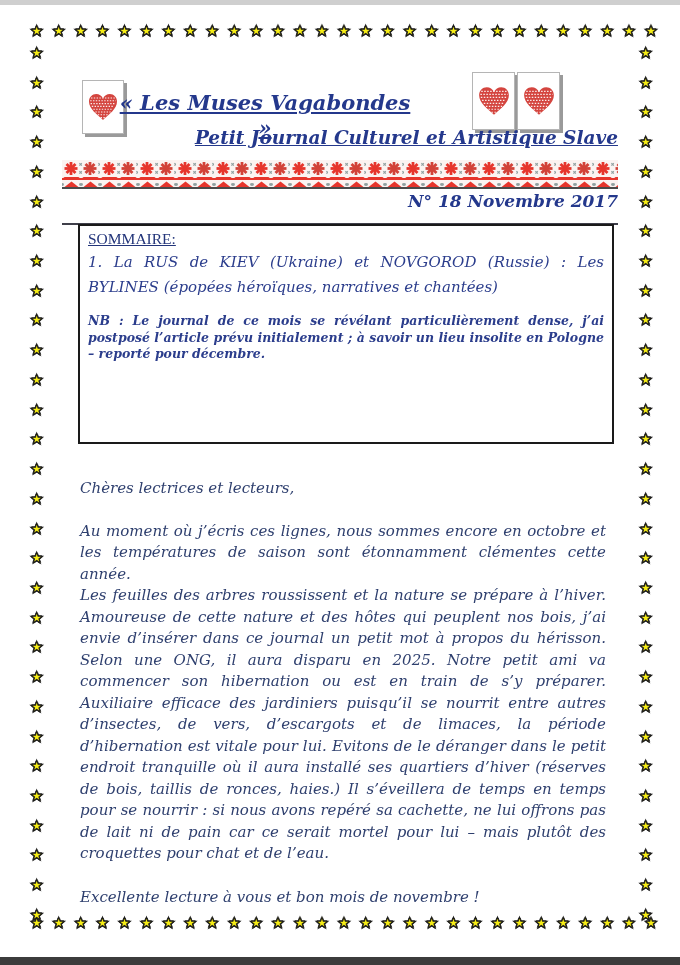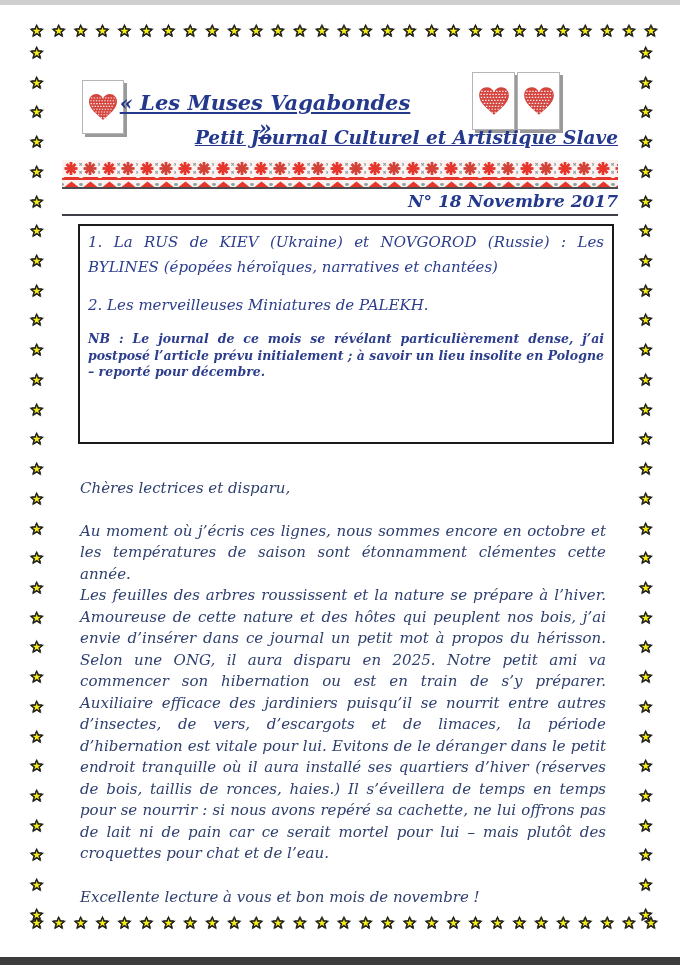--- a/index.html
+++ b/index.html
@@ -28,21 +28,21 @@
          font-style:italic;font-weight:bold;font-size:21px;color:#24388c;
          text-decoration:underline;}
   .subtitle{position:absolute;left:62px;top:127px;width:556px;text-align:right;
             font-style:italic;font-weight:bold;font-size:18.5px;color:#24388c;
             border-bottom:2px solid #27408b;padding-bottom:18px;}
   .subtitle span{text-decoration:underline;}
   .band{position:absolute;left:62px;top:160px;width:556px;height:27px;
         border-bottom:2px solid #4a4a4a;background:#fbf3f1;}
   .issue{position:absolute;left:62px;top:191px;width:556px;text-align:right;
          font-style:italic;font-weight:bold;font-size:17px;color:#24388c;
-         border-bottom:2px solid #3f3f4a;padding-bottom:3px;}
+         border-bottom:2px solid #3f3f4a;padding-bottom:12px;}
 
   
   .sommaire{position:absolute;left:78px;top:224px;width:516px;height:206px;
             border:2px solid #1a1a1a;padding:4px 8px 6px 8px;color:#2b3d8c;overflow:hidden;}
   .som-head{font-family:"Liberation Serif",serif;font-size:15.5px;color:#23357a;
             text-decoration:underline;margin:0 0 2px 0;}
   .som-item{font-style:italic;font-size:15px;line-height:25px;margin:0 0 13px 0;text-align:justify;}
   .som-item:last-of-type{margin-bottom:0;}
   .som-nb{font-style:italic;font-weight:bold;font-size:12.5px;line-height:16.5px;
           margin:1px 0 0 0;text-align:justify;}
@@ -265,27 +265,27 @@
         </pattern>
       </defs>
       <rect x="0" y="0" width="556" height="17" fill="url(#snowp)"></rect>
       <rect x="0" y="17" width="556" height="10" fill="url(#trip)"></rect>
     </svg>
   </div>
 
   <div class="issue">N° 18 Novembre 2017</div>
 
   <div class="sommaire">
+    <p class="som-head">SOMMAIRE:</p>
     <p class="som-item">1. La RUS de KIEV (Ukraine) et NOVGOROD (Russie) : Les BYLINES (épopées héroïques, narratives et chantées)</p>
-    <p class="som-item">2. Les merveilleuses Miniatures de PALEKH.</p>
     <p class="som-nb">NB : Le journal de ce mois se révélant particulièrement dense, j’ai postposé l’article prévu initialement ; à savoir un lieu insolite en Pologne – reporté pour décembre.</p>
   </div>
 
   <div class="letter">
-    <p class="salutation">Chères lectrices et disparu,</p>
+    <p class="salutation">Chères lectrices et lecteurs,</p>
     <p class="para">Au moment où j’écris ces lignes, nous sommes encore en octobre et les températures de saison sont étonnamment clémentes cette année.</p>
     <p class="para">Les feuilles des arbres roussissent et la nature se prépare à l’hiver. Amoureuse de cette nature et des hôtes qui peuplent nos bois, j’ai envie d’insérer dans ce journal un petit mot à propos du hérisson. Selon une ONG, il aura disparu en 2025. Notre petit ami va commencer son hibernation ou est en train de s’y préparer. Auxiliaire efficace des jardiniers puisqu’il se nourrit entre autres d’insectes, de vers, d’escargots et de limaces, la période d’hibernation est vitale pour lui. Evitons de le déranger dans le petit endroit tranquille où il aura installé ses quartiers d’hiver (réserves de bois, taillis de ronces, haies.) Il s’éveillera de temps en temps pour se nourrir : si nous avons repéré sa cachette, ne lui offrons pas de lait ni de pain car ce serait mortel pour lui – mais plutôt des croquettes pour chat et de l’eau.</p>
     <p class="closing">Excellente lecture à vous et bon mois de novembre !</p>
 
   </div>
 
   <div class="scan-bottom"></div>
 </div>
 
 </body></html>

